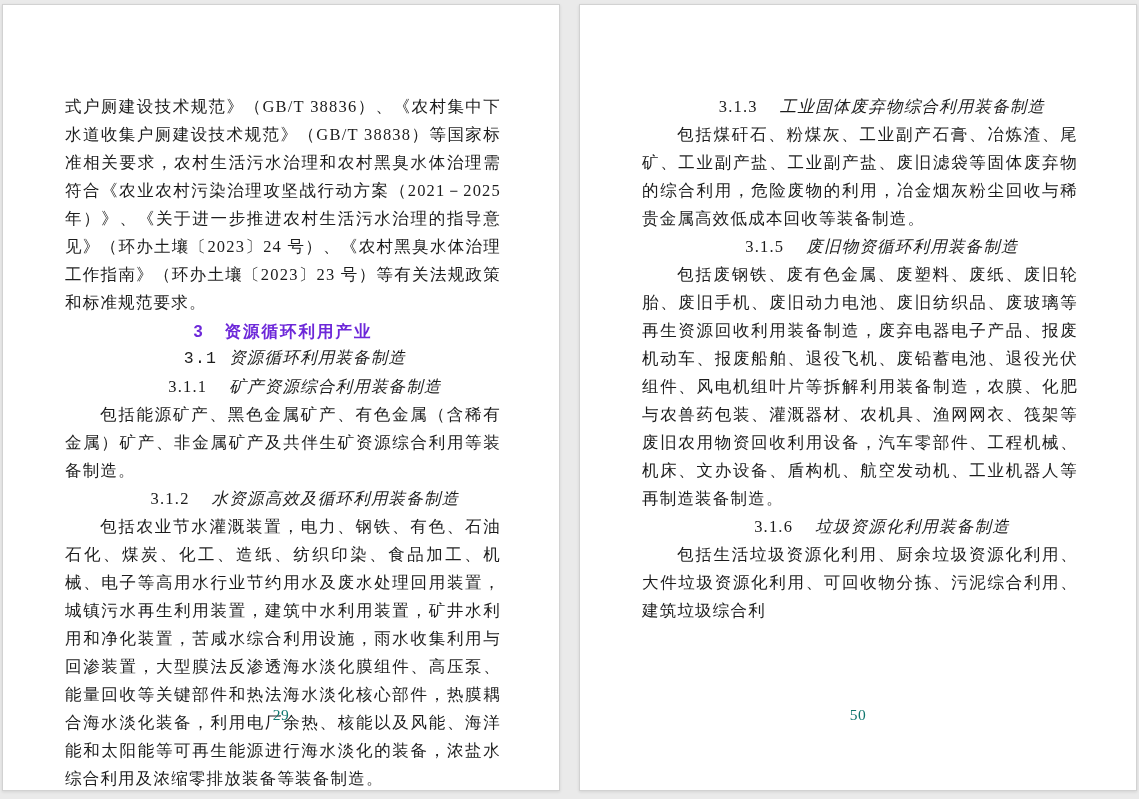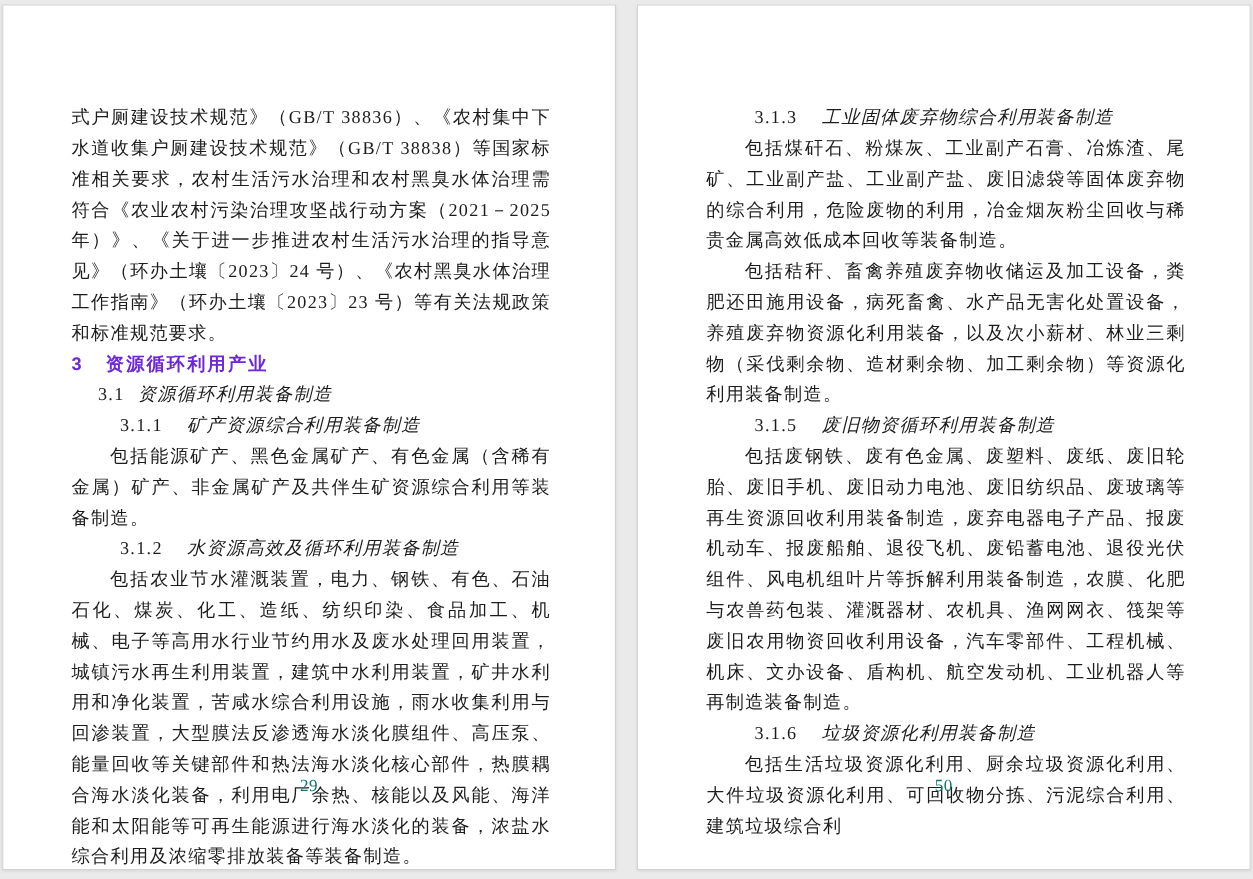--- a/index.html
+++ b/index.html
@@ -38,30 +38,30 @@
     font-size: 16.5px;
     line-height: 28px;
     letter-spacing: 1.2px;
   }
   .para {
     margin: 0;
     text-align: justify;
     text-justify: inter-character;
   }
   .para.indent { text-indent: 35px; }
-  .heading { margin: 0; white-space: nowrap; }
+  .heading { margin: 0; white-space: nowrap; text-align: center; }
   .heading .h-num { font-style: normal; }
   .heading-1 {
     font-family: "Liberation Sans", "DejaVu Sans", sans-serif;
     font-weight: 700;
     color: #6d28d9;
     letter-spacing: 2px;
   }
   .heading-1 .h-num { margin-right: 20px; }
-  .heading-2 { margin-left: 24px; font-style: italic; }
+  .heading-2 { margin-left: 24px; font-style: italic; font-family: Liberation Mono, monospace; }
   .heading-2 .h-num { margin-right: 12px; }
   .heading-3 { margin-left: 44px; font-style: italic; }
   .heading-3 .h-num { margin-right: 22px; }
   .page-number {
     position: absolute;
     bottom: 66px;
     left: 0;
     right: 0;
     text-align: center;
     font-size: 15.5px;
@@ -82,21 +82,20 @@
         <p class="para indent">包括能源矿产、黑色金属矿产、有色金属（含稀有金属）矿产、非金属矿产及共伴生矿资源综合利用等装备制造。</p>
         <div class="heading heading-3"><span class="h-num">3.1.2</span><span class="h-text">水资源高效及循环利用装备制造</span></div>
         <p class="para indent">包括农业节水灌溉装置，电力、钢铁、有色、石油石化、煤炭、化工、造纸、纺织印染、食品加工、机械、电子等高用水行业节约用水及废水处理回用装置，城镇污水再生利用装置，建筑中水利用装置，矿井水利用和净化装置，苦咸水综合利用设施，雨水收集利用与回渗装置，大型膜法反渗透海水淡化膜组件、高压泵、能量回收等关键部件和热法海水淡化核心部件，热膜耦合海水淡化装备，利用电厂余热、核能以及风能、海洋能和太阳能等可再生能源进行海水淡化的装备，浓盐水综合利用及浓缩零排放装备等装备制造。</p>
       </div>
     <div class="page-number">29</div>
   </section>
   <section class="page">
     <div class="page-content">
         <div class="heading heading-3"><span class="h-num">3.1.3</span><span class="h-text">工业固体废弃物综合利用装备制造</span></div>
         <p class="para indent">包括煤矸石、粉煤灰、工业副产石膏、冶炼渣、尾矿、工业副产盐、工业副产盐、废旧滤袋等固体废弃物的综合利用，危险废物的利用，冶金烟灰粉尘回收与稀贵金属高效低成本回收等装备制造。</p>
-        <p class="para indent">包括秸秆、畜禽养殖废弃物收储运及加工设备，粪肥还田施用设备，病死畜禽、水产品无害化处置设备，养殖废弃物资源化利用装备，以及次小薪材、林业三剩物（采伐剩余物、造材剩余物、加工剩余物）等资源化利用装备制造。</p>
         <div class="heading heading-3"><span class="h-num">3.1.5</span><span class="h-text">废旧物资循环利用装备制造</span></div>
         <p class="para indent">包括废钢铁、废有色金属、废塑料、废纸、废旧轮胎、废旧手机、废旧动力电池、废旧纺织品、废玻璃等再生资源回收利用装备制造，废弃电器电子产品、报废机动车、报废船舶、退役飞机、废铅蓄电池、退役光伏组件、风电机组叶片等拆解利用装备制造，农膜、化肥与农兽药包装、灌溉器材、农机具、渔网网衣、筏架等废旧农用物资回收利用设备，汽车零部件、工程机械、机床、文办设备、盾构机、航空发动机、工业机器人等再制造装备制造。</p>
         <div class="heading heading-3"><span class="h-num">3.1.6</span><span class="h-text">垃圾资源化利用装备制造</span></div>
         <p class="para indent">包括生活垃圾资源化利用、厨余垃圾资源化利用、大件垃圾资源化利用、可回收物分拣、污泥综合利用、建筑垃圾综合利</p>
       </div>
     <div class="page-number">50</div>
   </section>
 </div>
 
 </body></html>

